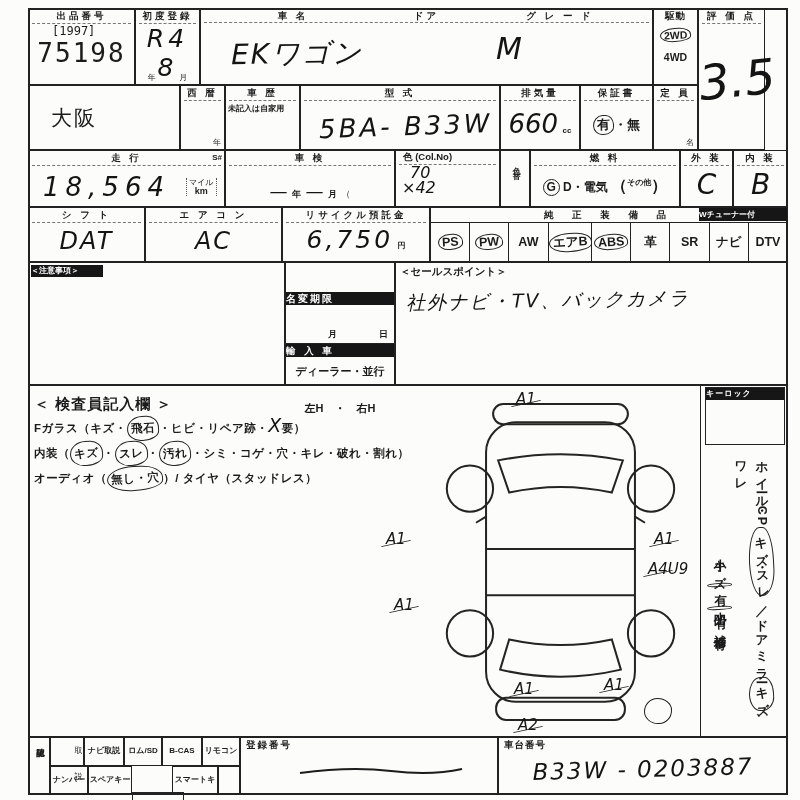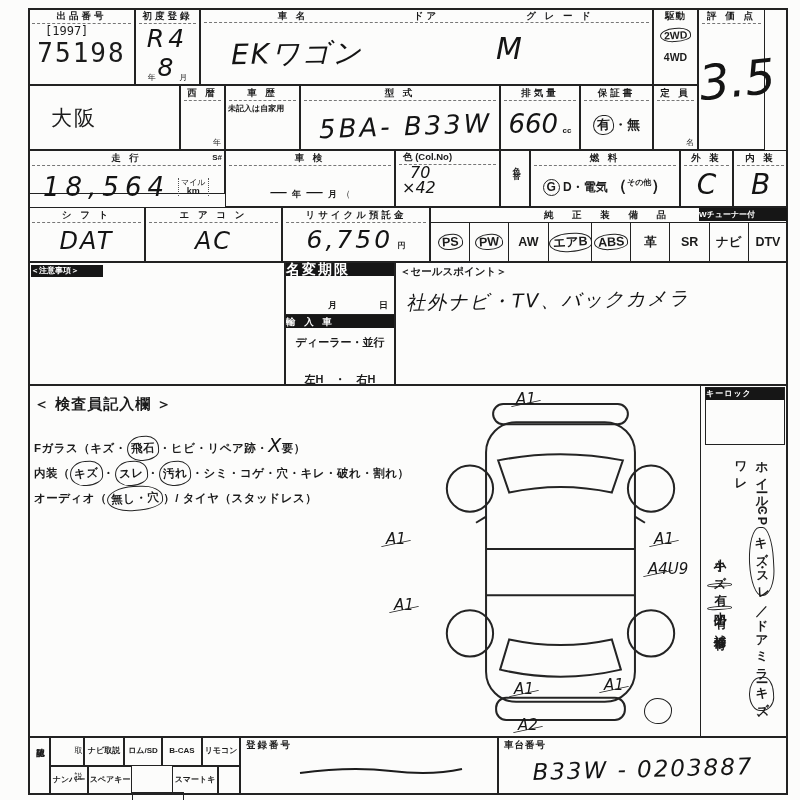--- a/index.html
+++ b/index.html
@@ -29,21 +29,21 @@
 </style>
 </head>
 <body>
 
 <div id="page">
 
   <div class="cell" style="left:28px;top:8px;width:760px;height:787px;border-width:2px;"></div>
 
   <div class="cell" style="left:28px;top:8px;width:107px;height:77px;">
     <div class="hdr dash">出品番号</div>
-    <div style="font-family:'DejaVu Sans Mono',monospace;font-size:12px;padding-left:16px;">[1997]</div>
+    <div style="font-family:'DejaVu Sans Mono',monospace;font-size:12px;padding-left:23px;">[1997]</div>
     <div style="font-family:'DejaVu Sans Mono',monospace;font-size:26px;letter-spacing:2px;text-align:center;">75198</div>
   </div>
 
   <div class="cell" style="left:135px;top:8px;width:65px;height:77px;">
     <div class="hdr dash">初度登録</div>
     <div class="hw" style="font-size:25px;text-align:center;margin-top:0;letter-spacing:4px;">R4 8</div>
     <div style="position:absolute;bottom:1px;left:0;right:0;display:flex;justify-content:space-around;">
       <span class="tiny">年</span>
       <span class="tiny">月</span>
     </div>
@@ -102,26 +102,26 @@
     <div style="margin-top:14px;text-align:center;font-size:13px;font-weight:700;">
       <span class="circ">有</span><span>・</span><span>無</span>
     </div>
   </div>
 
   <div class="cell" style="left:653px;top:85px;width:45px;height:65px;">
     <div class="hdr dash">定 員</div>
     <span class="tiny" style="position:absolute;right:3px;bottom:1px;">名</span>
   </div>
 
-  <div class="cell" style="left:28px;top:150px;width:197px;height:44px;">
+  <div class="cell" style="left:28px;top:150px;width:197px;height:57px;">
     <div class="hdr dash">走  行</div>
     <span class="tiny" style="position:absolute;right:2px;top:2px;font-weight:700;">S#</span>
     <div style="display:flex;align-items:center;margin:6px 0 0 14px;">
       <span class="hw" style="font-size:26px;letter-spacing:6px;">18,564</span>
-      <span style="display:inline-block;border-left:1px dotted #555;border-right:1px dotted #555;padding:0 2px;margin-left:8px;text-align:center;line-height:9px;">
+      <span style="display:inline-block;border-left:1px dotted #555;border-right:1px dotted #555;padding:0 2px;margin-left:16px;text-align:center;line-height:9px;">
         <span class="tiny" style="display:block;">マイル</span>
         <span class="small" style="display:block;font-weight:700;">km</span>
       </span>
     </div>
   </div>
 
   <div class="cell" style="left:225px;top:150px;width:170px;height:57px;">
     <div class="hdr dash">車  検</div>
     <div style="margin-top:14px;text-align:center;white-space:nowrap;">
       <span class="hw" style="font-size:18px;">—</span>
@@ -213,39 +213,39 @@
           <span>DTV</span>
         </div>
     </div>
   </div>
 
   <div class="cell" style="left:28px;top:262px;width:257px;height:123px;">
     <div class="bar tiny" style="width:72px;height:12px;line-height:12px;margin:2px 0 0 2px;">＜注意事項＞</div>
   </div>
 
   <div class="cell" style="left:285px;top:262px;width:110px;height:123px;">
-    <div class="bar" style="height:13px;line-height:13px;font-size:14px;letter-spacing:2px;">名変期限</div>
+    <div class="bar" style="height:13px;line-height:13px;font-size:10px;letter-spacing:2px;margin-top:29px;">名変期限</div>
     <div style="height:38px;position:relative;border-bottom:1.5px solid #222;">
       <span class="small" style="position:absolute;left:42px;bottom:2px;font-weight:700;">月</span>
       <span class="small" style="position:absolute;right:6px;bottom:2px;font-weight:700;">日</span>
     </div>
     <div class="bar" style="height:13px;line-height:13px;font-size:9.5px;letter-spacing:3px;">輸 入 車</div>
     <div style="text-align:center;font-size:11px;font-weight:700;margin-top:7px;white-space:nowrap;">ディーラー・並行</div>
     <div style="text-align:center;font-size:11px;font-weight:700;margin-top:22px;white-space:nowrap;">左H　・　右H</div>
   </div>
 
   <div class="cell" style="left:395px;top:262px;width:393px;height:123px;">
     <div style="font-size:10.5px;font-weight:700;padding:2px 0 0 4px;">＜セールスポイント＞</div>
     <div class="hw" style="font-size:19px;margin:8px 0 0 10px;letter-spacing:2px;transform:rotate(-1deg);">社外ナビ・TV、バックカメラ</div>
   </div>
 
   <div class="cell" style="left:28px;top:385px;width:760px;height:352px;"></div>
 
   <div class="nb" style="position:absolute;left:34px;top:395px;width:380px;">
-    <div style="font-size:15px;font-weight:700;letter-spacing:1px;margin-bottom:20px;">＜ 検査員記入欄 ＞</div>
+    <div style="font-size:15px;font-weight:700;letter-spacing:1px;margin-bottom:0;">＜ 検査員記入欄 ＞</div>
     <div class="insline">
       <span>Fガラス（キズ・</span><span class="circ">飛石</span><span>・ヒビ・リペア跡・</span><span class="hw" style="font-size:19px;font-weight:400;">X</span><span>要）</span>
     </div>
     <div class="insline">
       <span>内装（</span><span class="circ">キズ</span><span>・</span><span class="circ">スレ</span><span>・</span><span class="circ">汚れ</span><span>・シミ・コゲ・穴・キレ・破れ・割れ）</span>
     </div>
     <div class="insline">
       <span>オーディオ（</span><span class="circ">無し・穴</span><span>）/ タイヤ（スタッドレス）</span>
     </div>
   </div>

